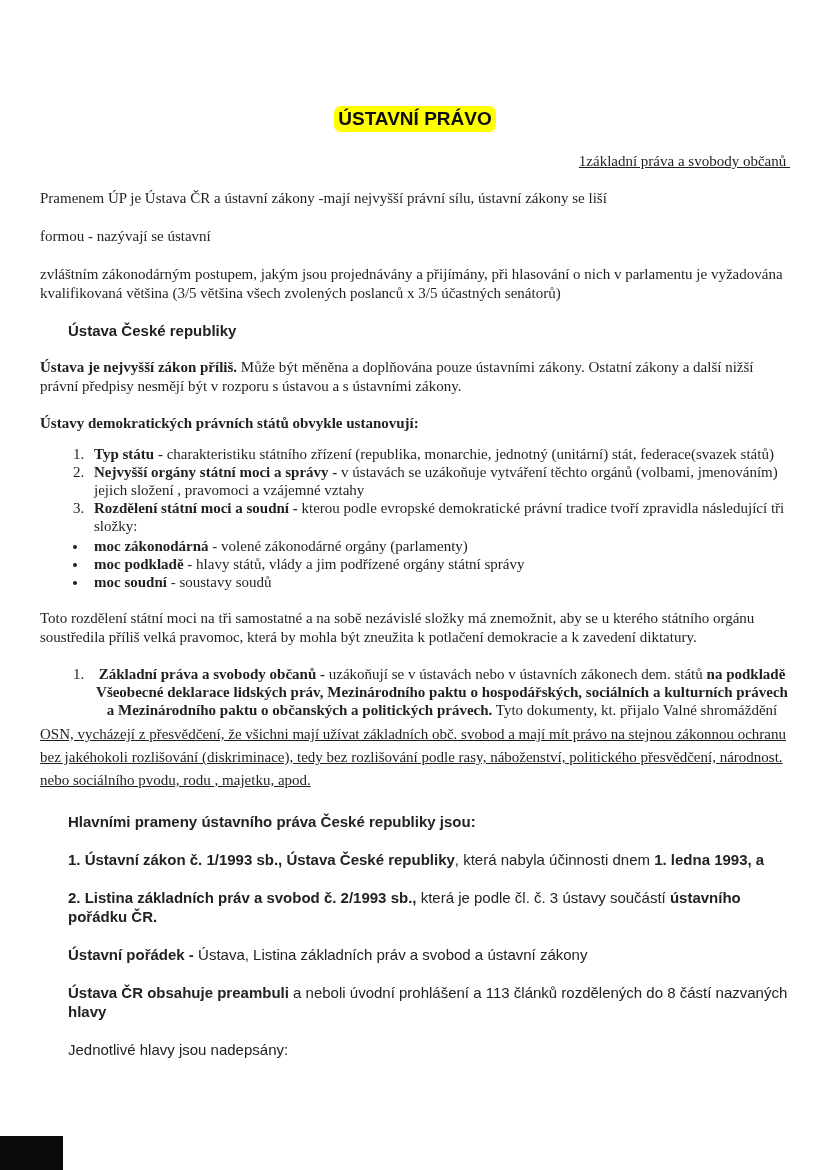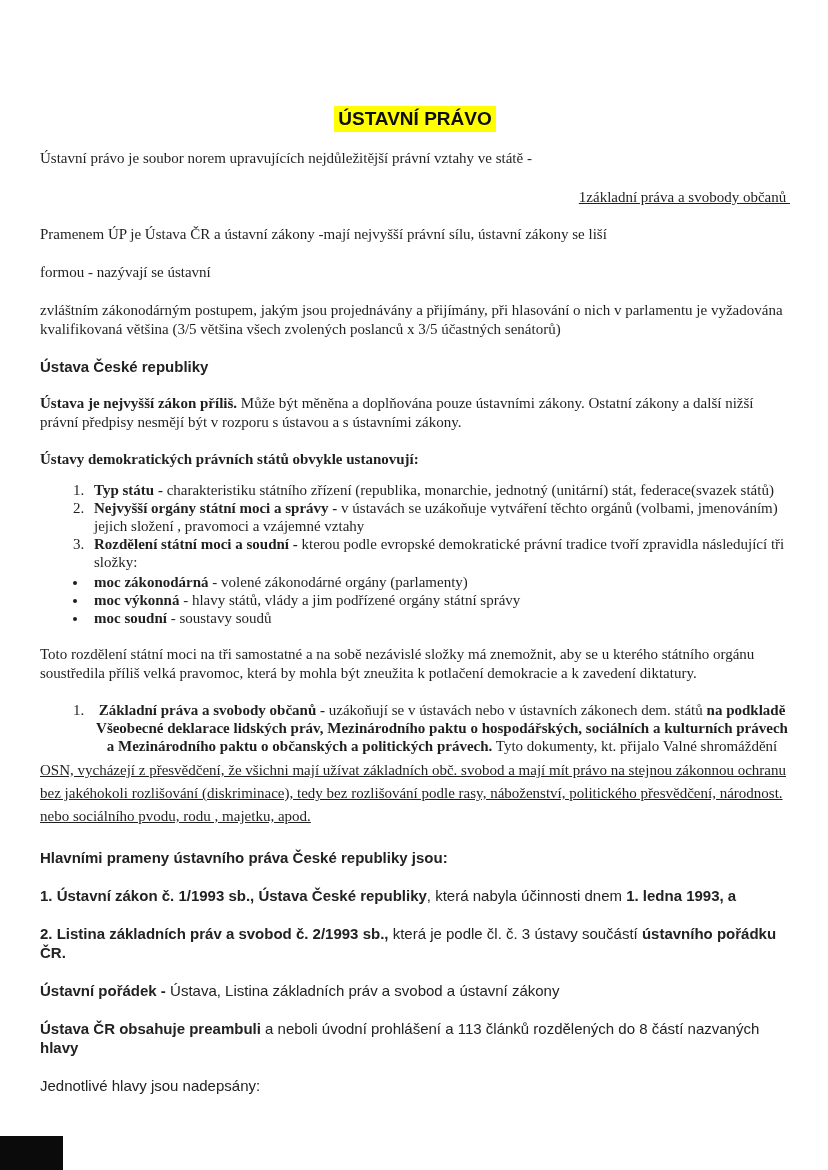--- a/index.html
+++ b/index.html
@@ -23,37 +23,39 @@
     font-size: 15px;
     line-height: 19px;
     color: #1f1f1f;
   }
   
   .sans {
     font-family: "Liberation Sans", "DejaVu Sans", sans-serif;
     font-size: 15px;
     line-height: 19px;
     color: #222222;
+    margin-left: 28px;
   }
   .b { font-weight: bold; }
   p { margin: 0; }
 
   .title-row {
     text-align: center;
     margin: 0 0 0 0;
   }
   .title-hl {
     display: inline-block;
     font-family: "Liberation Sans", "DejaVu Sans", sans-serif;
     font-weight: bold;
     font-size: 19px;
     line-height: 24px;
     color: #0d0d0d;
     background: #ffff00;
     padding: 1px 4px;
+    border-radius: 7px;
   }
 
   .mt-intro   { margin-top: 17px; }
   .underline-h { text-decoration: underline; margin-top: 20px; text-align: right; }
 
   ol.plain-list {
     margin: 12px 0 0 0;
     padding-left: 50px;
   }
   ol.plain-list li { padding-left: 8px; }
@@ -94,21 +96,20 @@
 </style>
 </head>
 <body>
 
 <div class="page">
 
   <div class="title-row">
     <span class="title-hl">ÚSTAVNÍ PRÁVO</span>
   </div>
 
-  <p class="serif mt-intro">Ústavní právo je soubor norem upravujících nejdůležitější právní vztahy ve státě -</p>
 
   <p class="serif underline-h">1základní práva a svobody občanů&nbsp;</p>
 
 
   <p class="serif mt-18">Pramenem ÚP je Ústava ČR a ústavní zákony -mají nejvyšší právní sílu, ústavní zákony se liší</p>
 
   <p class="serif mt-19">formou - nazývají se ústavní</p>
 
   <p class="serif mt-19">zvláštním zákonodárným postupem, jakým jsou projednávány a přijímány, při hlasování o nich v parlamentu je vyžadována kvalifikovaná většina (3/5 většina všech zvolených poslanců x 3/5 účastných senátorů)</p>
 
@@ -119,21 +120,21 @@
   <p class="serif b mt-18">Ústavy demokratických právních států obvykle ustanovují:</p>
 
   <ol class="serif bold-lead">
     <li><span class="b">Typ státu - </span><span>charakteristiku státního zřízení (republika, monarchie, jednotný (unitární) stát, federace(svazek států)</span></li>
     <li><span class="b">Nejvyšší orgány státní moci a správy - </span><span>v ústavách se uzákoňuje vytváření těchto orgánů (volbami, jmenováním) jejich složení , pravomoci a vzájemné vztahy</span></li>
     <li><span class="b">Rozdělení státní moci a soudní - </span><span>kterou podle evropské demokratické právní tradice tvoří zpravidla následující tři složky:</span></li>
   </ol>
 
   <ul class="serif power-list">
     <li><span class="b">moc zákonodárná </span><span> - volené zákonodárné orgány (parlamenty)</span></li>
-    <li><span class="b">moc výkonná </span><span> - hlavy států, vlády a jim podřízené orgány státní správy</span></li>
+    <li><span class="b">moc podkladě </span><span> - hlavy států, vlády a jim podřízené orgány státní správy</span></li>
     <li><span class="b">moc soudní </span><span> - soustavy soudů</span></li>
   </ul>
 
   <p class="serif mt-18">Toto rozdělení státní moci na tři samostatné a na sobě nezávislé složky má znemožnit, aby se u kterého státního orgánu soustředila příliš velká pravomoc, která by mohla být zneužita k potlačení demokracie a k zavedení diktatury.</p>
 
   <ol class="serif single-item">
     <li><span class="b">Základní práva a svobody občanů - </span><span>uzákoňují se v ústavách nebo v ústavních zákonech dem. států </span><span class="b">na podkladě Všeobecné deklarace lidských práv, Mezinárodního paktu o hospodářských, sociálních a kulturních právech a Mezinárodního paktu o občanských a politických právech.</span><span> Tyto dokumenty, kt. přijalo Valné shromáždění</span></li>
   </ol>
 
   <p class="serif osn">OSN, vycházejí z přesvědčení, že všichni mají užívat základních obč. svobod a mají mít právo na stejnou zákonnou ochranu bez jakéhokoli rozlišování (diskriminace), tedy bez rozlišování podle rasy, náboženství, politického přesvědčení, národnost. nebo sociálního pvodu, rodu , majetku, apod.</p>

